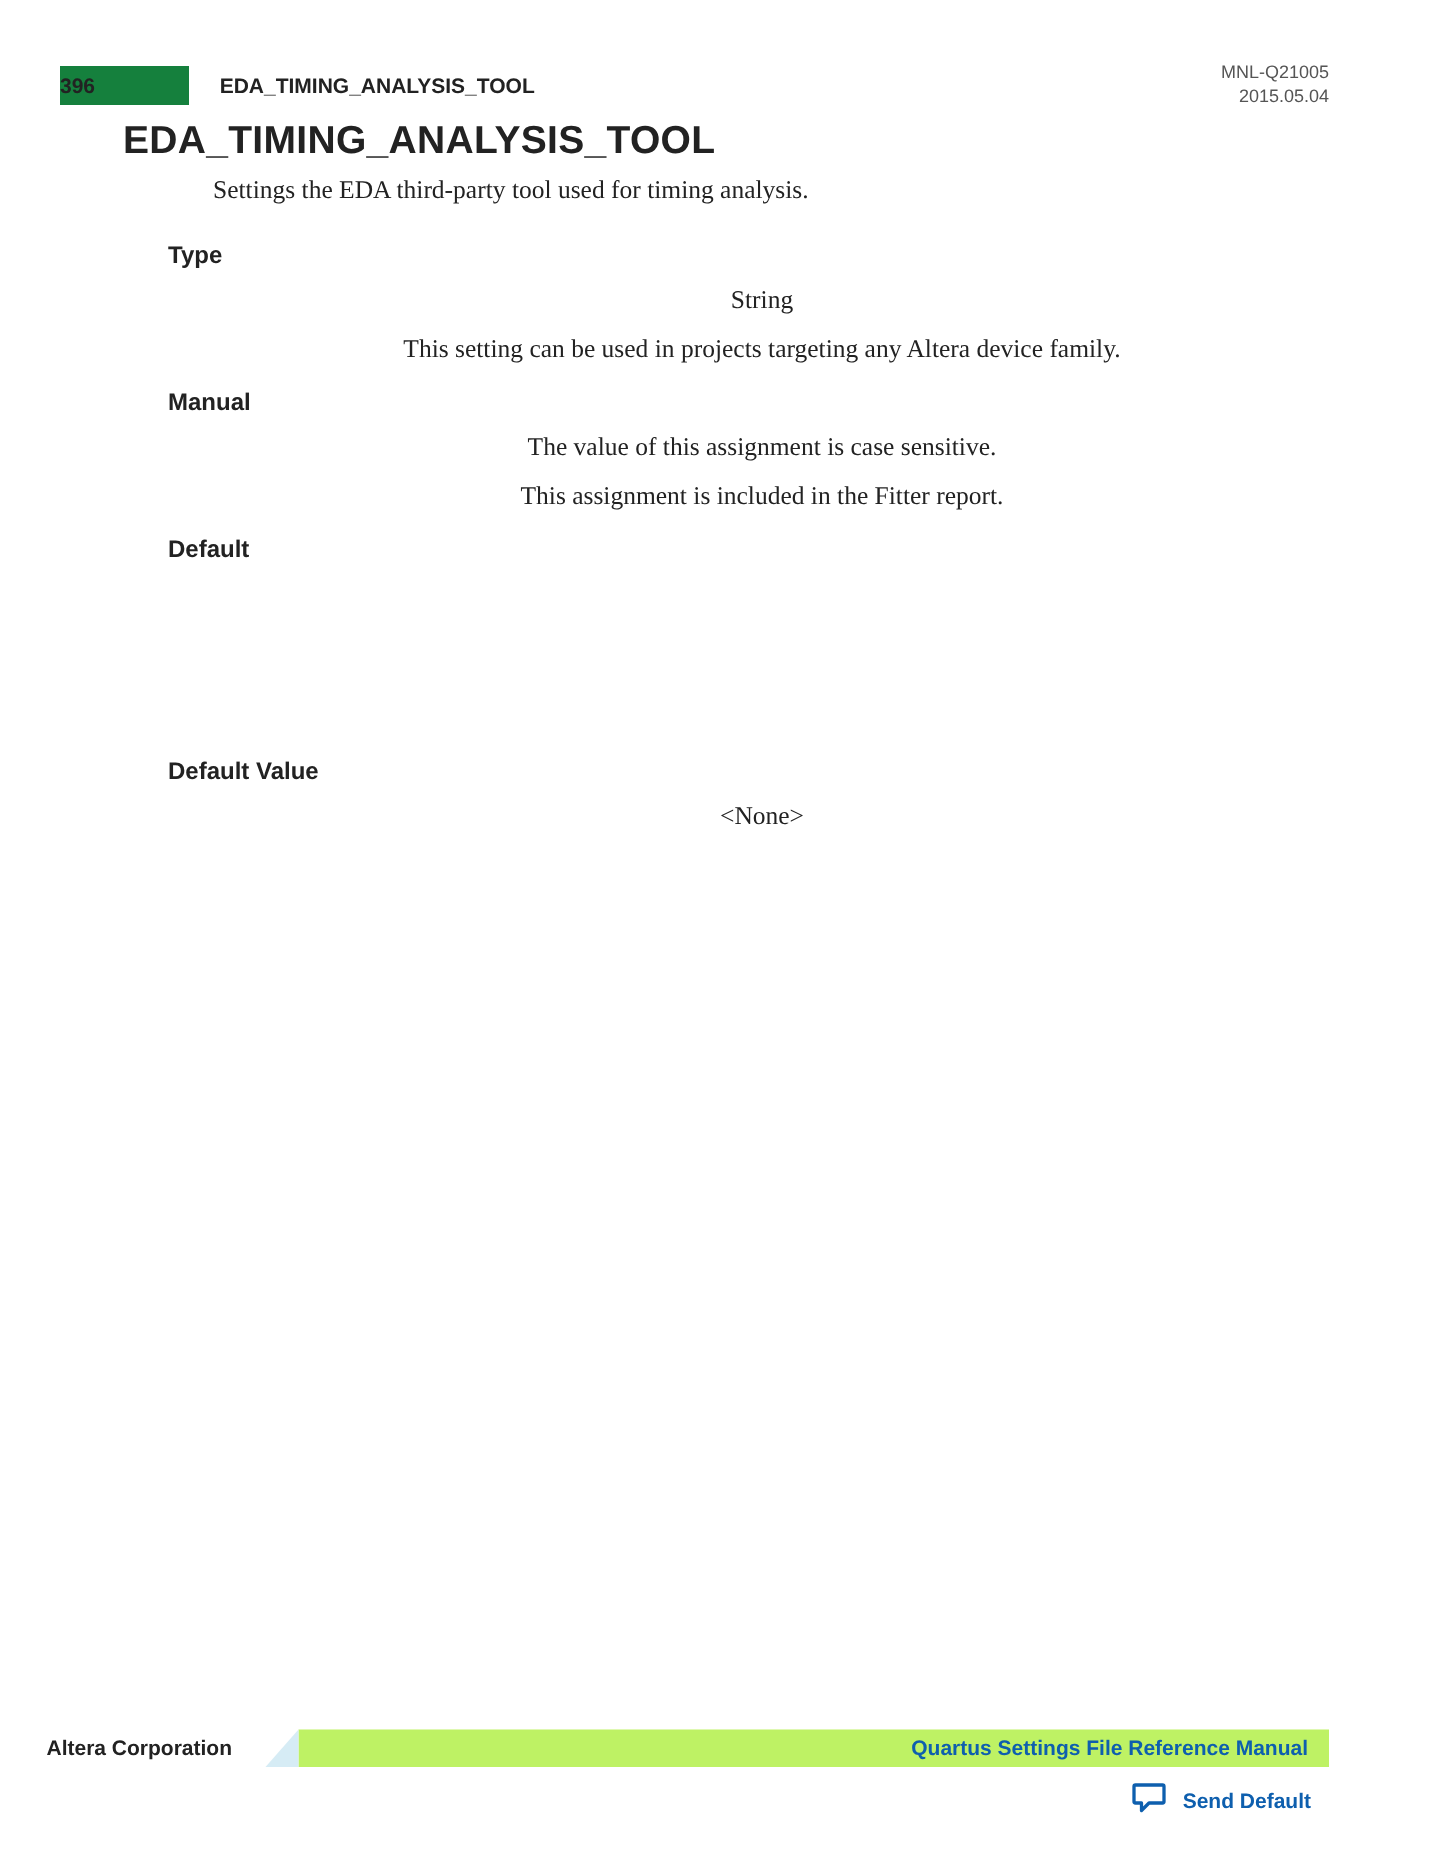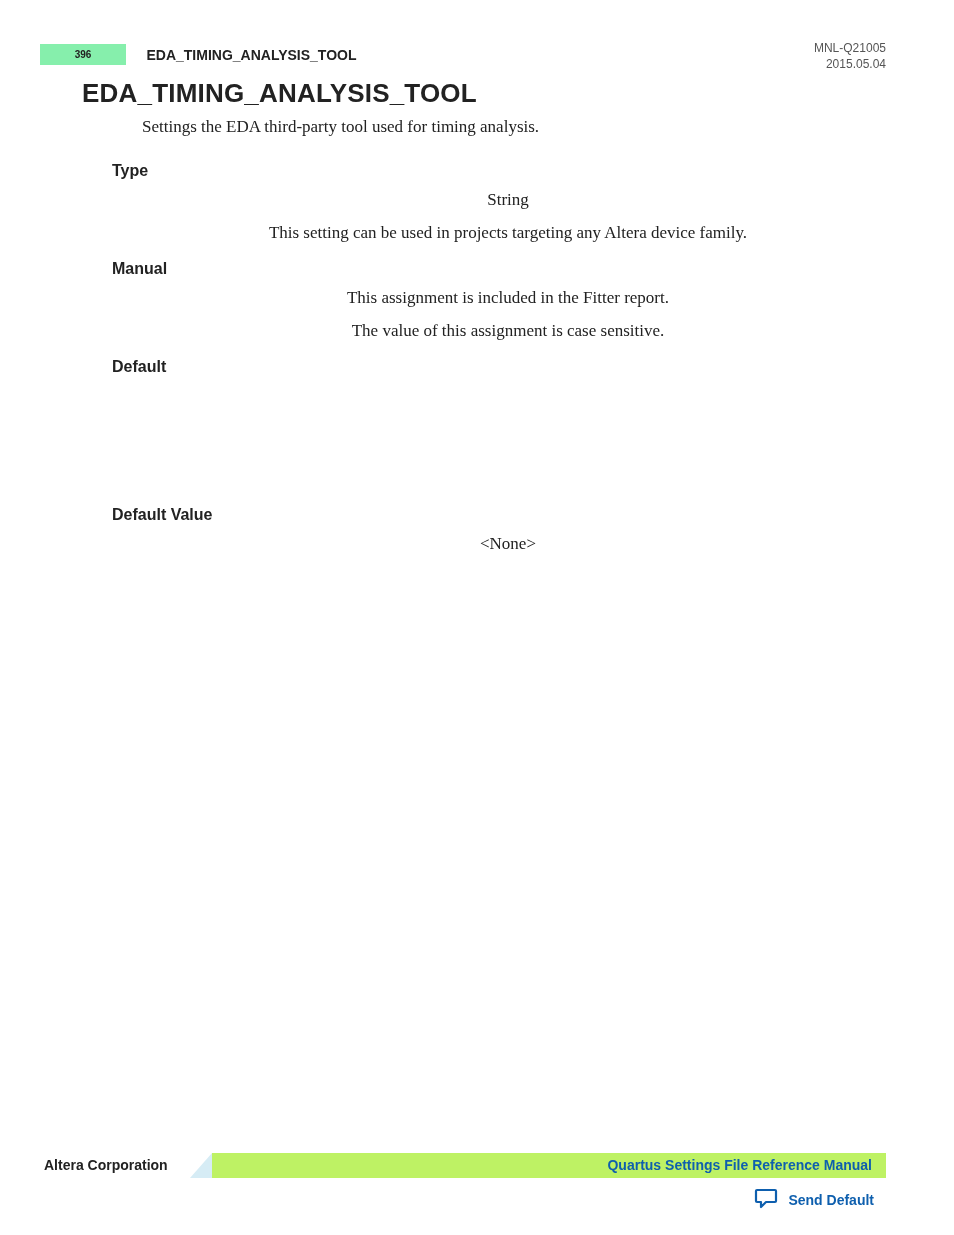--- a/index.html
+++ b/index.html
@@ -18,25 +18,24 @@
   
   .hdr {
     position: absolute;
     top: 44px;
     left: 40px;
     right: 68px;
     height: 30px;
   }
   .pg-tab {
     display: inline-block;
-    background: #86efac;
+    background: #15803d;
     min-width: 86px;
-    text-align: center;
     font-weight: 700;
-    font-size: 10px;
+    font-size: 14px;
     padding: 5px 0;
     vertical-align: middle;
   }
   .hdr-title {
     display: inline-block;
     font-weight: 700;
     font-size: 14px;
     margin-left: 16px;
     vertical-align: middle;
   }
@@ -72,21 +71,21 @@
     margin: 0 0 6px 60px;
     font-size: 17px;
     line-height: 1.6;
     text-align: center;
   }
   .syntax-gap { height: 110px; }
 
   
   .footer {
     position: absolute;
-    left: 44px;
+    left: 31px;
     right: 68px;
     bottom: 38px;
   }
   .footer-bar {
     position: relative;
     height: 26px;
     margin-bottom: 18px;
   }
   .footer-left {
     position: absolute;
@@ -143,22 +142,22 @@
 <div class="content">
   <h1 class="h1 sans">EDA_TIMING_ANALYSIS_TOOL</h1>
   <p class="intro">Settings the EDA third-party tool used for timing analysis.</p>
 
   <div class="sect-head sans">Type</div>
   <p class="para">String</p>
 
   <p class="para">This setting can be used in projects targeting any Altera device family.</p>
 
   <div class="sect-head sans">Manual</div>
+  <p class="para">The value of this assignment is case sensitive.</p>
   <p class="para">This assignment is included in the Fitter report.</p>
-  <p class="para">The value of this assignment is case sensitive.</p>
 
   <div class="sect-head sans">Default</div>
   <div class="syntax-gap"></div>
 
   <div class="sect-head sans">Default Value</div>
   <p class="para">&lt;None&gt;</p>
 </div>
 
 <div class="footer sans">
   <div class="footer-bar">

